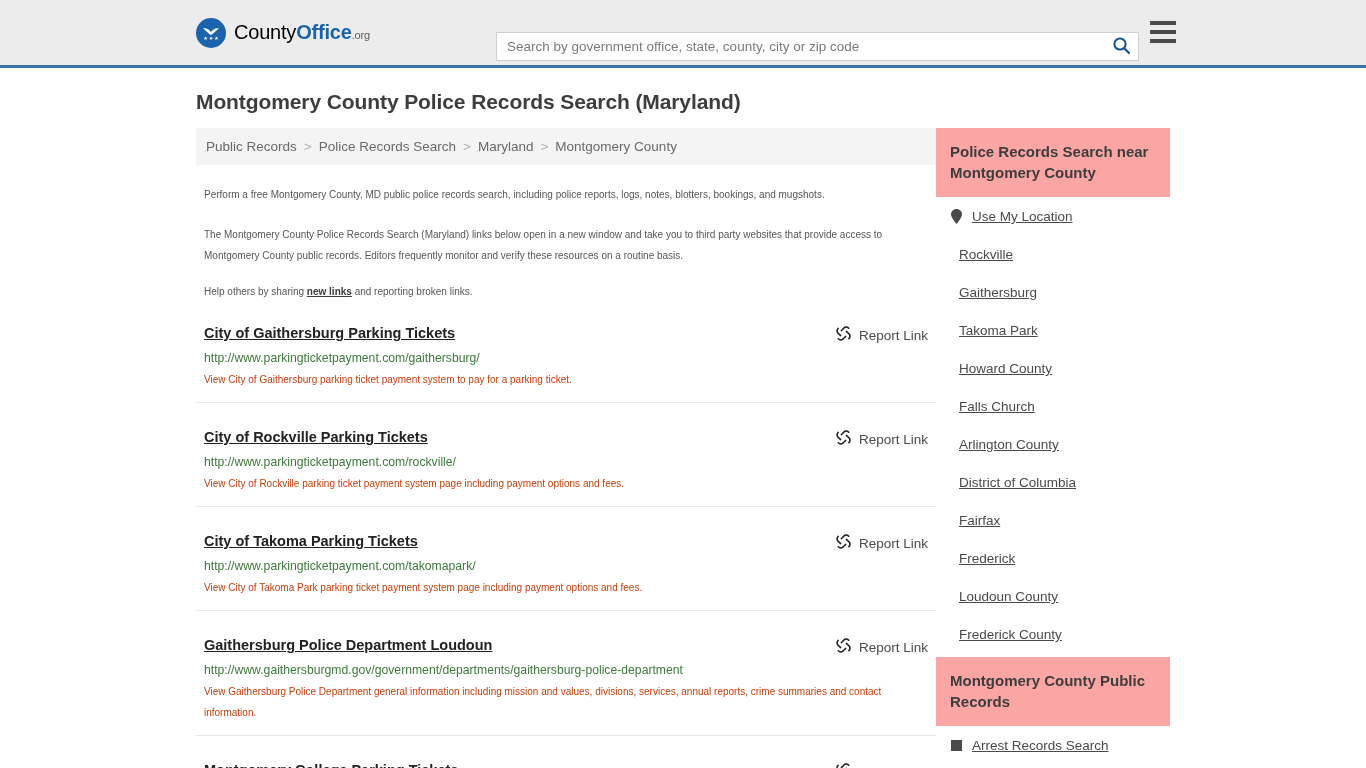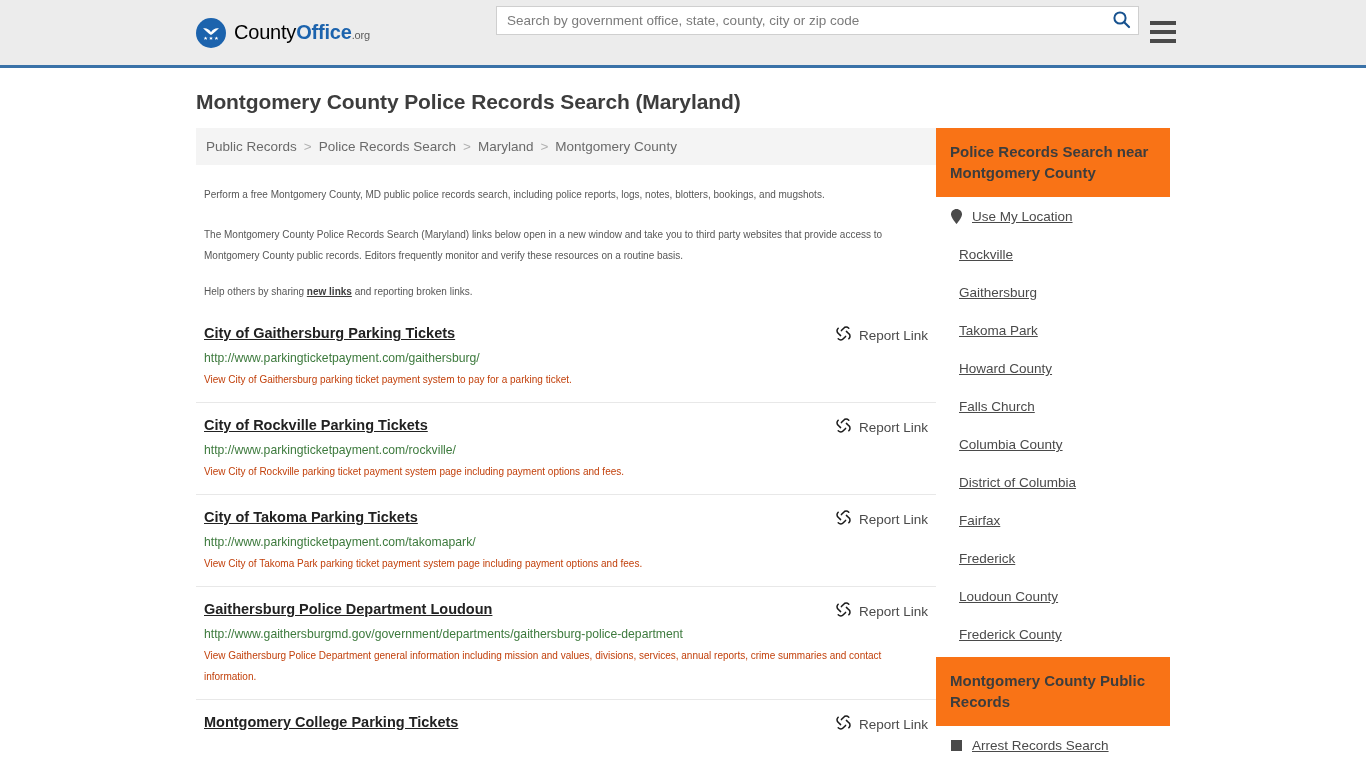--- a/index.html
+++ b/index.html
@@ -43,21 +43,21 @@
     letter-spacing: -0.2px;
     white-space: nowrap;
   }
   .logo-text .blue { color: #1c63ad; font-weight: bold; }
   .logo-text .bold1 { color: #000000; }
   .logo-text .dotorg { font-size: 11px; color: #5b5b5b; }
 
   .search-wrap {
     position: absolute;
     left: 496px;
-    top: 6px;
+    top: 32px;
     width: 643px;
     height: 29px;
     background: #ffffff;
     border: 1px solid #cfcfcf;
     display: flex;
     align-items: center;
   }
   .search-input {
     flex: 1;
     border: 0;
@@ -142,21 +142,21 @@
     text-decoration: underline;
     font-weight: bold;
     cursor: pointer;
   }
 
   
   .results { margin-top: 22px; }
   .result {
     padding: 0 8px 12px 8px;
     border-bottom: 1px solid #e8e8e8;
-    margin-bottom: 13px;
+    margin-bottom: 25px;
     position: relative;
   }
   .result:last-child { border-bottom: 0; }
   .result-head {
     display: flex;
     align-items: flex-start;
     justify-content: space-between;
   }
   .result-title {
     font-size: 14.5px;
@@ -190,21 +190,21 @@
   .result-desc {
     font-size: 10px;
     color: #c2410c;
     line-height: 21px;
     margin-top: 2px;
   }
 
   
   .side-panel { margin-bottom: 4px; }
   .side-head {
-    background: #f97316;
+    background: #fca5a5;
     padding: 13px 14px 14px 14px;
     font-size: 15px;
     font-weight: bold;
     color: #3d3d3d;
     line-height: 21px;
   }
   .side-list { padding: 0 14px; }
   .side-item {
     display: flex;
     align-items: center;
@@ -402,21 +402,21 @@
             <div class="side-item">
               <span class="side-icon spacer-icon"></span>
               <a class="side-item-label">Howard County</a>
             </div>
             <div class="side-item">
               <span class="side-icon spacer-icon"></span>
               <a class="side-item-label">Falls Church</a>
             </div>
             <div class="side-item">
               <span class="side-icon spacer-icon"></span>
-              <a class="side-item-label">Columbia County</a>
+              <a class="side-item-label">Arlington County</a>
             </div>
             <div class="side-item">
               <span class="side-icon spacer-icon"></span>
               <a class="side-item-label">District of Columbia</a>
             </div>
             <div class="side-item">
               <span class="side-icon spacer-icon"></span>
               <a class="side-item-label">Fairfax</a>
             </div>
             <div class="side-item">

